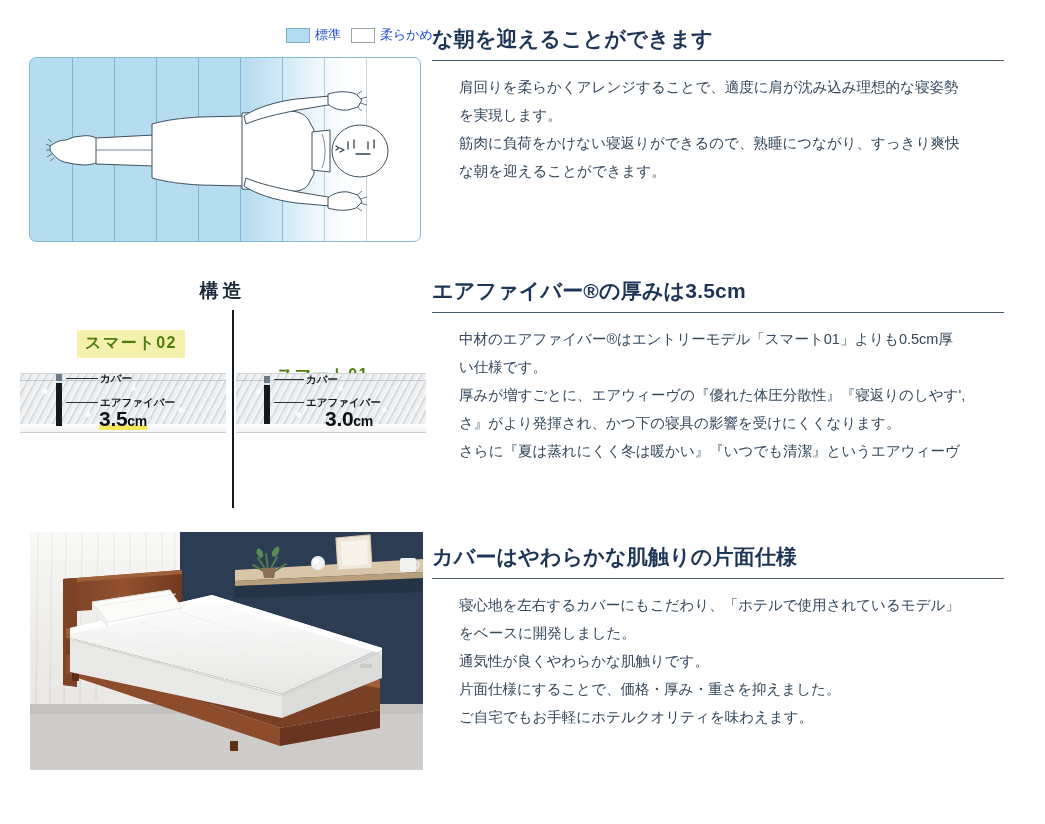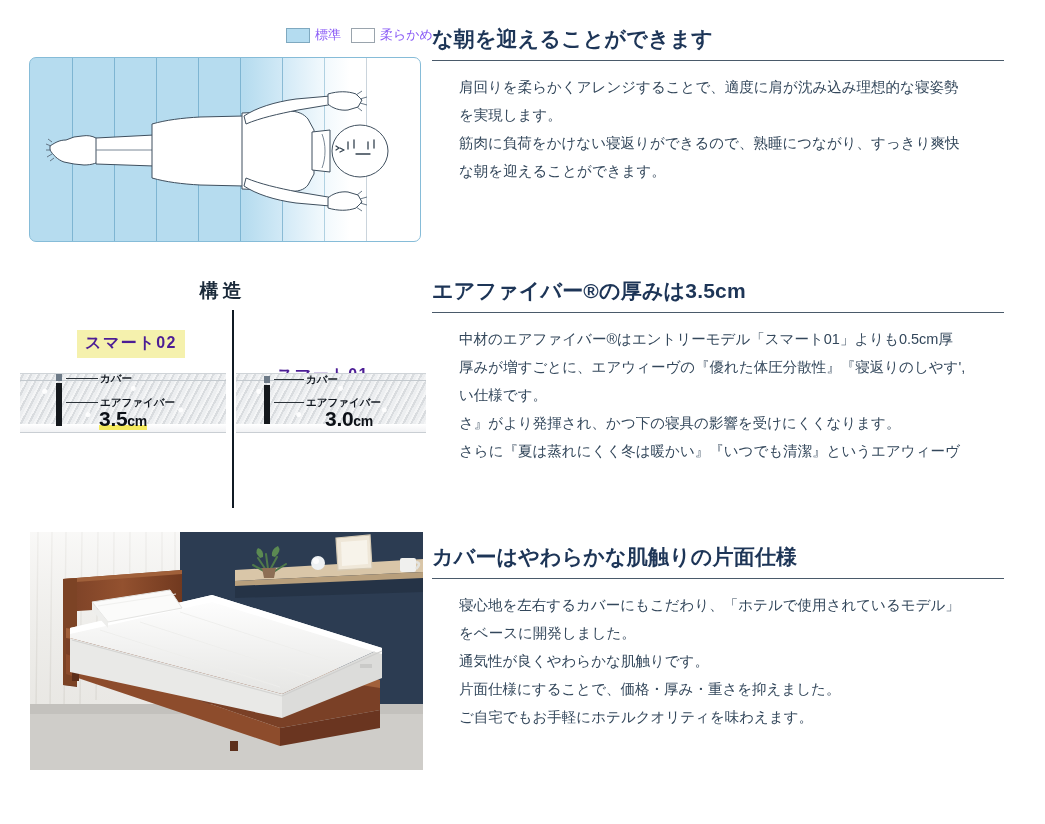--- a/index.html
+++ b/index.html
@@ -31,21 +31,21 @@
 
   
   .block { position: absolute; }
 
   
   #legend { position:absolute; left:286px; top:26px; display:flex; gap:10px; align-items:center; }
   .lg-item { display:flex; align-items:center; gap:5px; }
   .sw { width:24px; height:15px; border:1px solid #9aa4ad; }
   .sw.blue { background:#b4dcf0; border-color:#7fa9c0; }
   .sw.white { background:#ffffff; }
-  .lg-text { font-size:13px; color:#8b5cf6; white-space:nowrap; }
+  .lg-text { font-size:13px; color:#1d4ed8; white-space:nowrap; }
 
   
   #mat-illus {
     position:absolute; left:29px; top:57px; width:392px; height:185px;
     border:1px solid #86bcd8; border-radius:7px; overflow:hidden;
     background:linear-gradient(to right,
       #b6dcef 0%, #b6dcef 55%, #d5ebf7 66%, #eef7fc 74%, #ffffff 82%, #ffffff 100%);
   }
   #mat-illus .stripe {
     position:absolute; top:0; bottom:0; width:1px; background:rgba(80,150,185,.55);
@@ -56,21 +56,21 @@
   #struct { position:absolute; left:20px; top:278px; width:405px; height:230px; }
   #struct-title {
     position:absolute; left:0; top:0; width:405px; text-align:center;
     font-size:19px; font-weight:bold; color:#1b2a3a; letter-spacing:4px;
   }
   #struct-divider {
     position:absolute; left:212px; top:32px; width:2px; height:198px; background:#101a24;
   }
   .model-label {
     position:absolute; top:52px; font-size:16px; font-weight:bold;
-    color:#4c1d95; letter-spacing:1.5px; white-space:nowrap;
+    color:#4d7c0f; letter-spacing:1.5px; white-space:nowrap;
   }
   #model-02 { left:57px; padding:3px 8px 4px; background:#f5f1ad; }
   #model-01 { left:249px; padding:3px 8px 4px;margin-top:32px; }
 
   .slab {
     position:absolute; top:95px; height:60px; overflow:hidden;
     background:
       radial-gradient(circle at 12% 30%, rgba(255,255,255,.95) 0 2px, transparent 3px),
       radial-gradient(circle at 33% 70%, rgba(255,255,255,.9) 0 2px, transparent 3px),
       radial-gradient(circle at 55% 25%, rgba(255,255,255,.9) 0 2px, transparent 3px),
@@ -227,22 +227,22 @@
     <div class="thick-val" style="left:285px; top:129px;margin-left:20px;">
       <span>3.0</span><span class="unit">cm</span>
     </div>
   </div>
 
   <div class="block" style="left:432px; top:278px; width:572px;">
     <div class="sec-head">エアファイバー®の厚みは3.5cm</div>
     <div class="sec-rule"></div>
     <div class="sec-body">
       <p>中材のエアファイバー®はエントリーモデル「スマート01」よりも0.5cm厚</p>
+      <p>い仕様です。</p>
       <p>厚みが増すごとに、エアウィーヴの『優れた体圧分散性』『寝返りのしやす',</p>
-      <p>い仕様です。</p>
       <p>さ』がより発揮され、かつ下の寝具の影響を受けにくくなります。</p>
       <p>さらに『夏は蒸れにくく冬は暖かい』『いつでも清潔』というエアウィーヴ</p>
     </div>
   </div>
 
   <div id="photo">
     <svg width="393" height="238" viewBox="0 0 393 238">
 
       <rect x="0" y="0" width="393" height="175" fill="#2f4057"></rect>
       <rect x="148" y="0" width="245" height="175" fill="#2c3c52"></rect>

